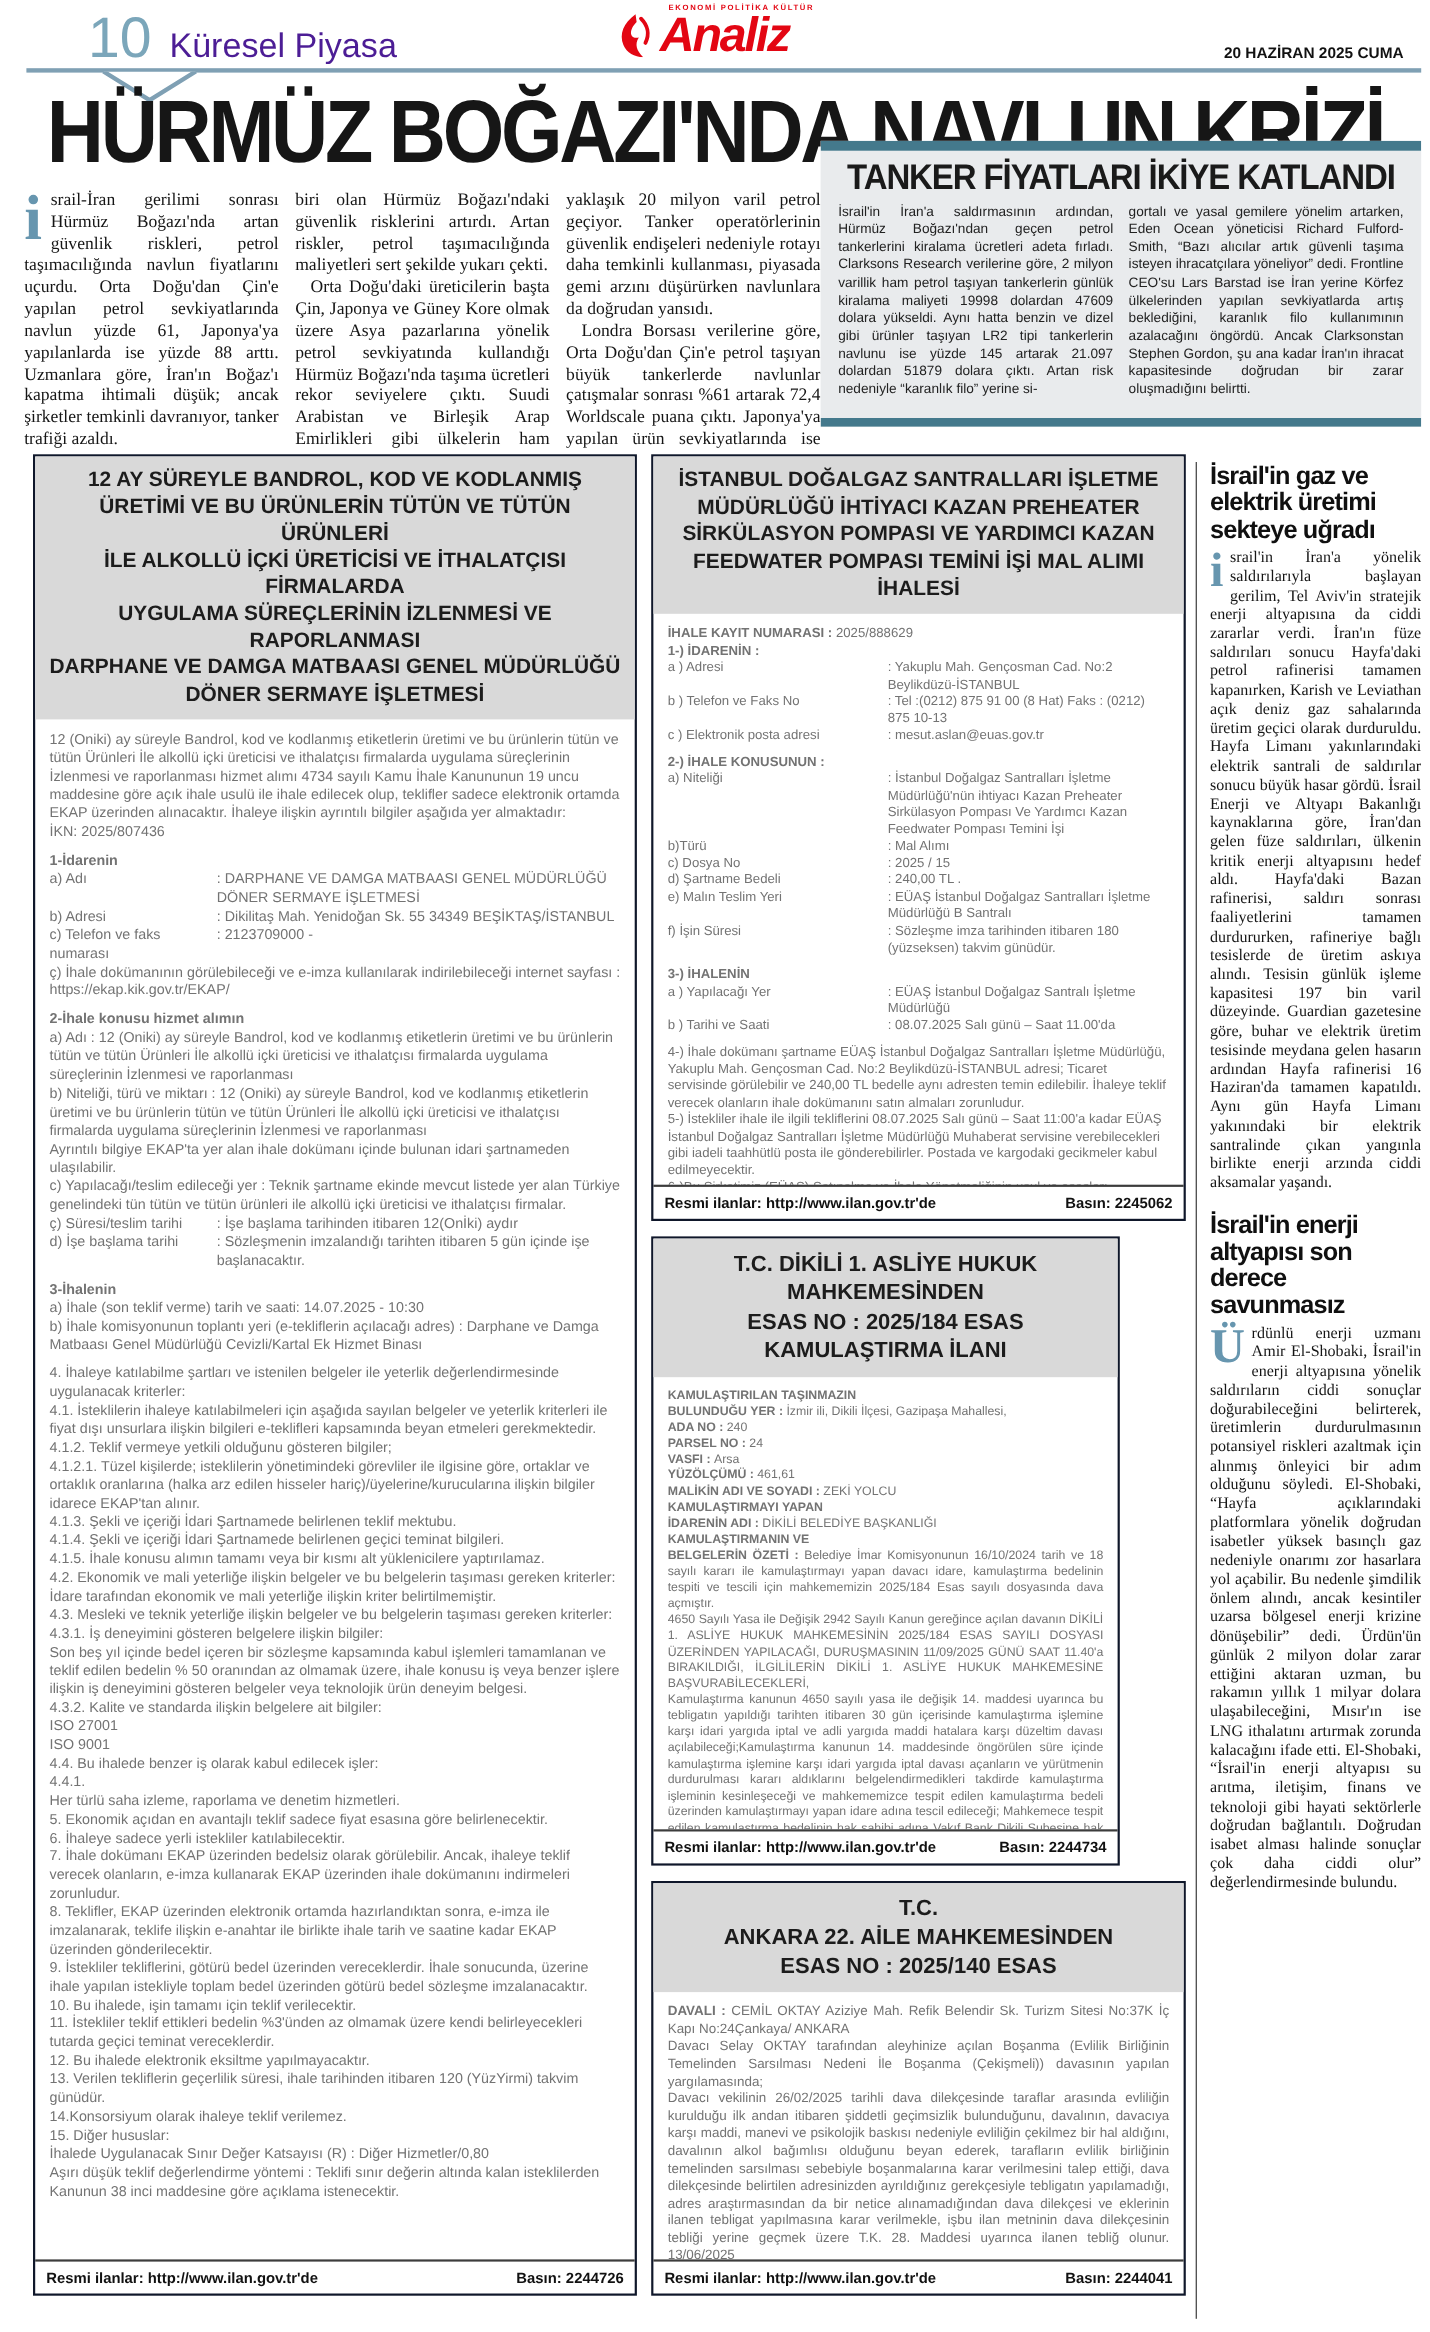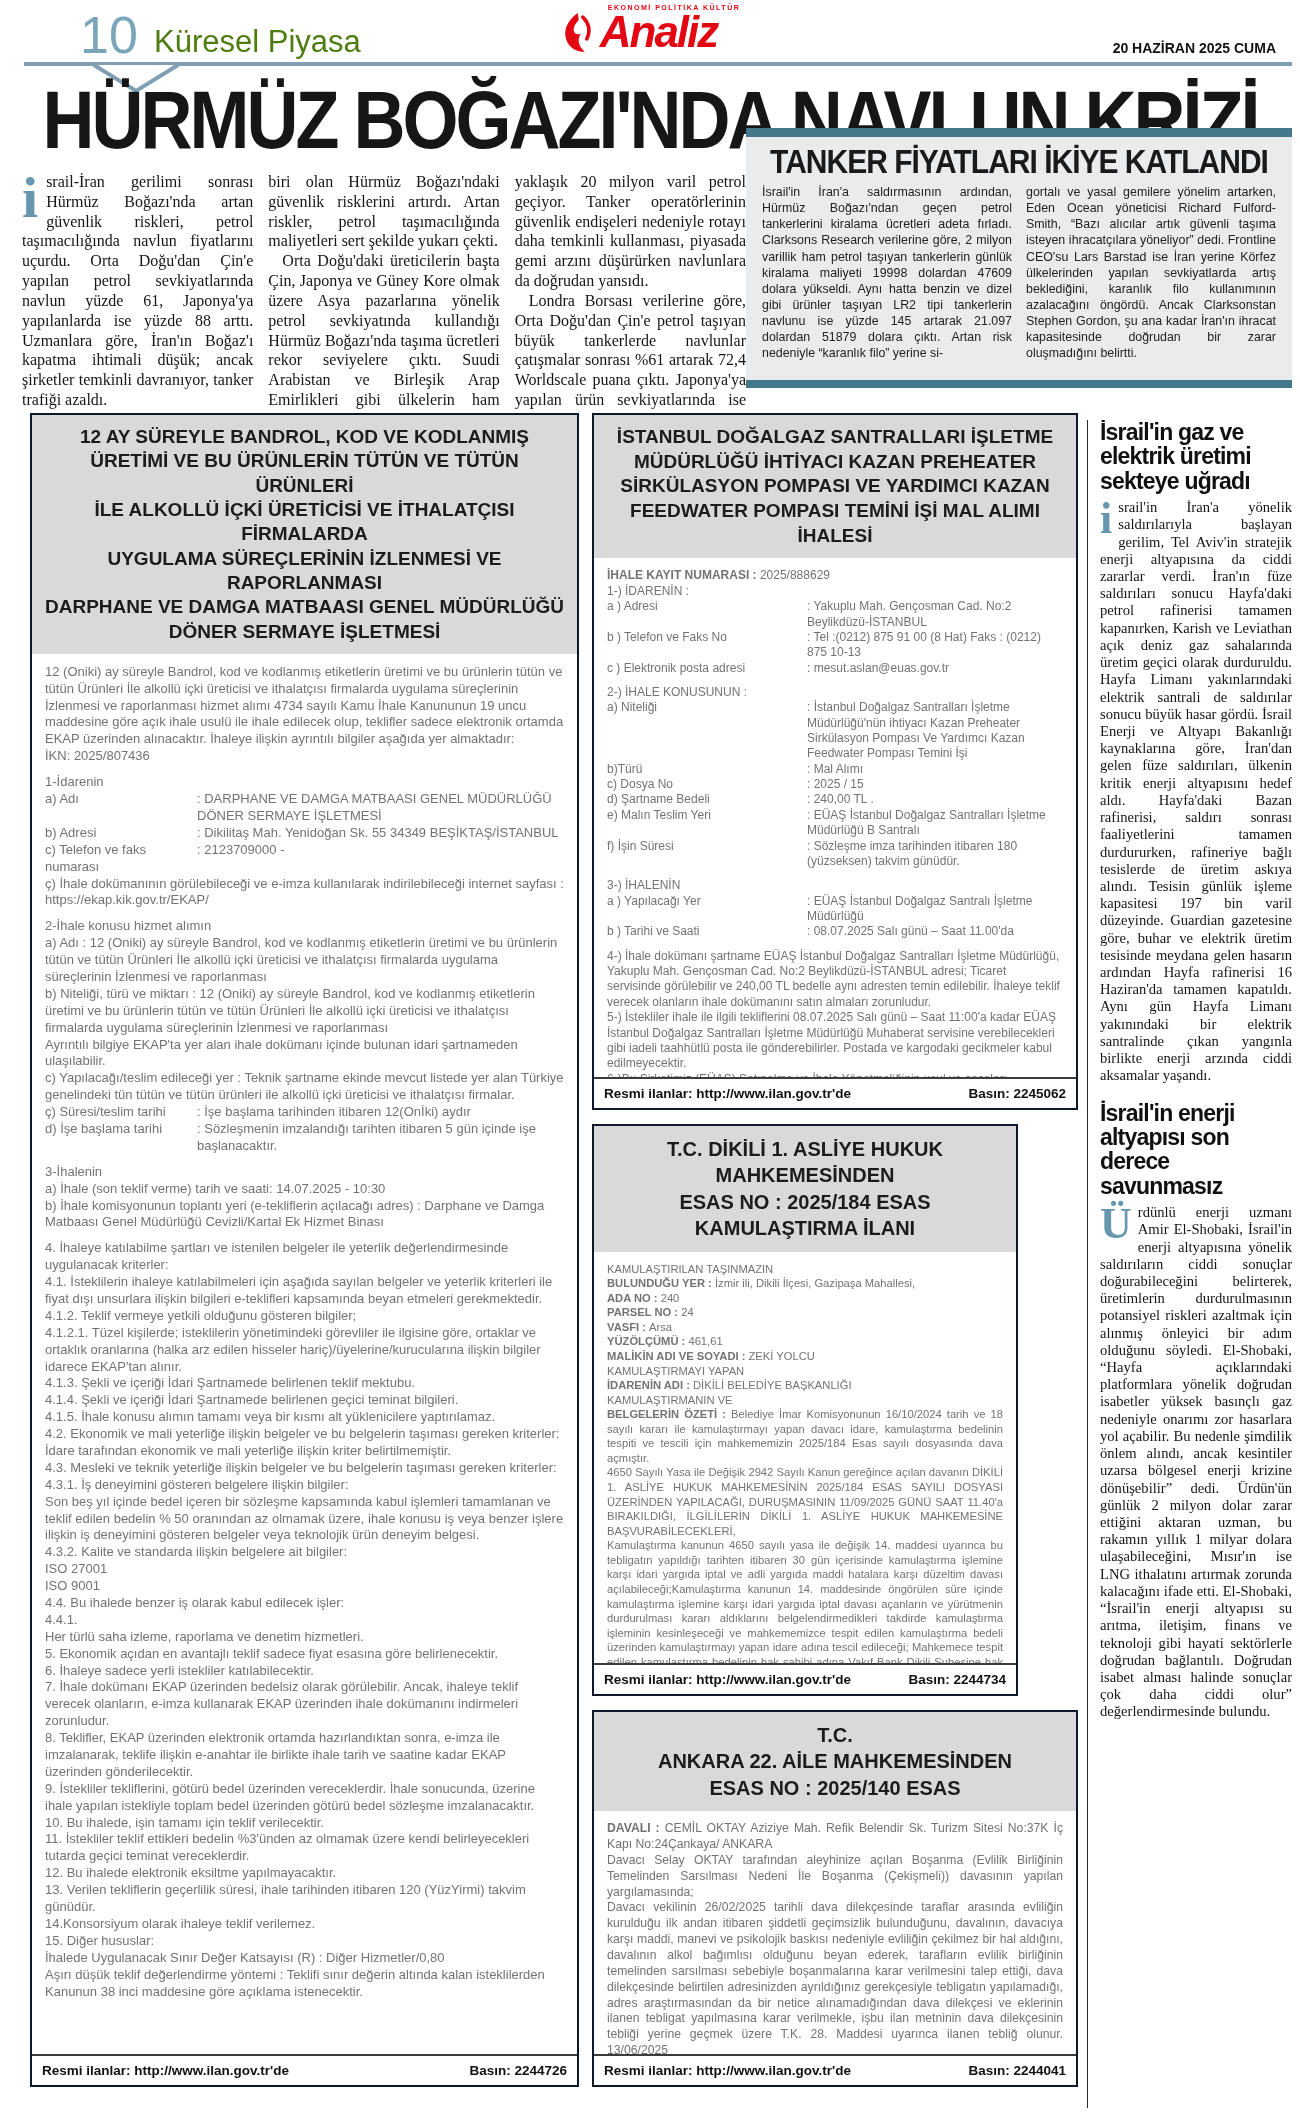--- a/index.html
+++ b/index.html
@@ -1,21 +1,21 @@
 <!DOCTYPE html>
 <html lang="tr"><head>
 <meta charset="utf-8">
 <style>
   html,body{margin:0;padding:0;background:#fff;}
   .page{position:relative;width:1300px;height:2120px;background:#fff;overflow:hidden;
         font-family:"Liberation Sans",sans-serif;color:#111;}
 
   
   .pagenum{position:absolute;left:80px;top:5px;font-size:52px;color:#7ba6ba;font-weight:400;}
-  .section{position:absolute;left:154px;top:24px;font-size:31px;color:#4d7c0f;font-weight:400;}
+  .section{position:absolute;left:154px;top:24px;font-size:31px;color:#4c1d95;font-weight:400;}
   .issuedate{position:absolute;right:24px;top:40px;font-size:14px;font-weight:bold;color:#111;}
   .rule{position:absolute;left:24px;right:8px;top:62px;height:4px;background:#7fa0b4;}
   .notch{position:absolute;left:92px;top:65px;}
   .logo{position:absolute;left:50%;transform:translateX(-50%);top:4px;}
   .tagline{color:#e30613;font-size:7px;font-weight:bold;letter-spacing:1.5px;margin-left:48px;}
   .logorow{display:flex;align-items:center;gap:4px;}
   .logotext{color:#e30613;font-size:44px;font-weight:bold;font-style:italic;letter-spacing:-2px;line-height:0.95;}
 
   
   .headline{position:absolute;left:18px;top:80px;width:1264px;margin:0;text-align:center;
@@ -55,21 +55,21 @@
   .b3 .btitle{font-size:20px;line-height:1.32;}
   .b4 .btitle{font-size:20px;line-height:1.32;}
   .bbody{flex:1;overflow:hidden;padding:10px 13px;color:#737373;}
   .b1 .bbody{font-size:13px;line-height:1.3;}
   .b2 .bbody{font-size:12px;line-height:1.28;}
   .b3 .bbody{font-size:11.2px;line-height:1.3;text-align:justify;}
   .b4 .bbody{font-size:12.2px;line-height:1.3;text-align:justify;}
   .bfooter{border-top:2px solid #3c3c3c;display:flex;justify-content:space-between;
            padding:7px 10px;font-weight:bold;font-size:13.5px;color:#111;}
   .ln{margin:0;}
-  .ln.b{font-weight:normal;}
+  .ln.b{font-weight:bold;}
   .ln.gap{margin-top:9px;}
   .ln.kv{display:flex;}
   .ln.kv .val{flex:1;min-width:0;}
   .b1 .ln.kv .lbl{flex:0 0 152px;}
   .b2 .ln.kv .lbl{flex:0 0 200px;}
   .ln.kvh .lbl{font-weight:bold;}
 
   
   .vrule{position:absolute;left:1087px;top:420px;height:1688px;width:1px;background:#2a2a2a;}
   .opinion{position:absolute;left:1100px;top:420px;width:192px;height:1692px;overflow:hidden;}

